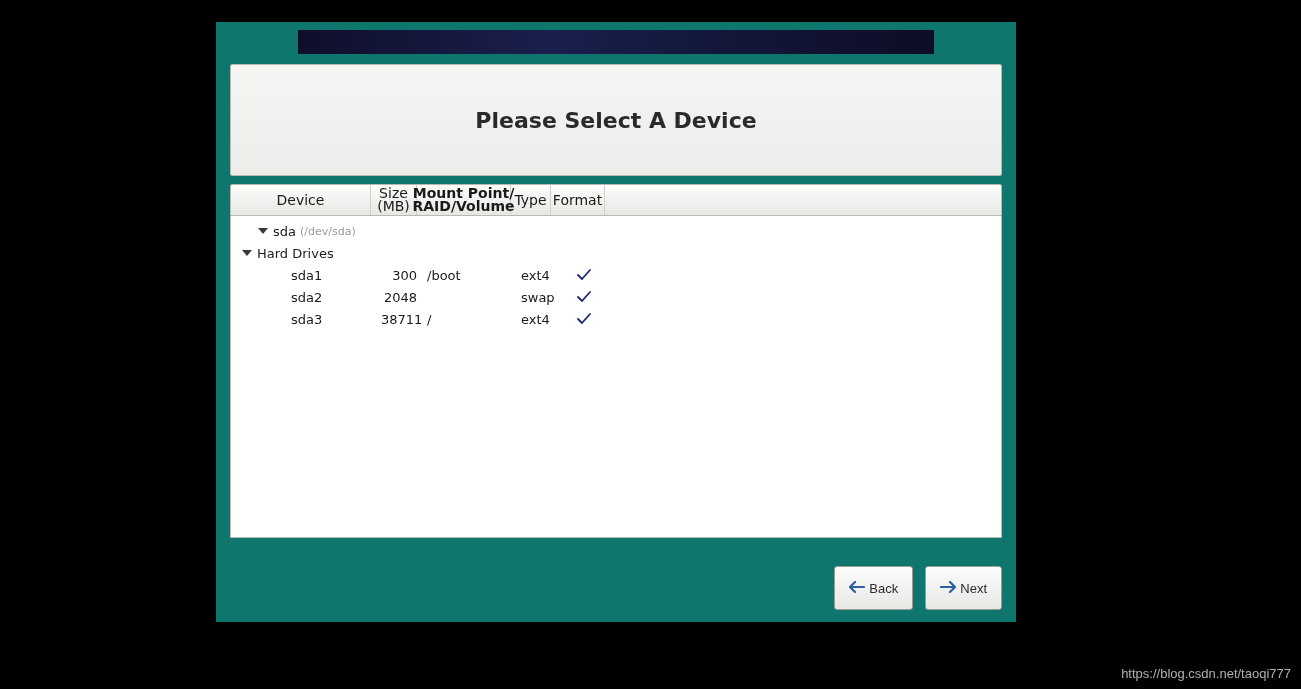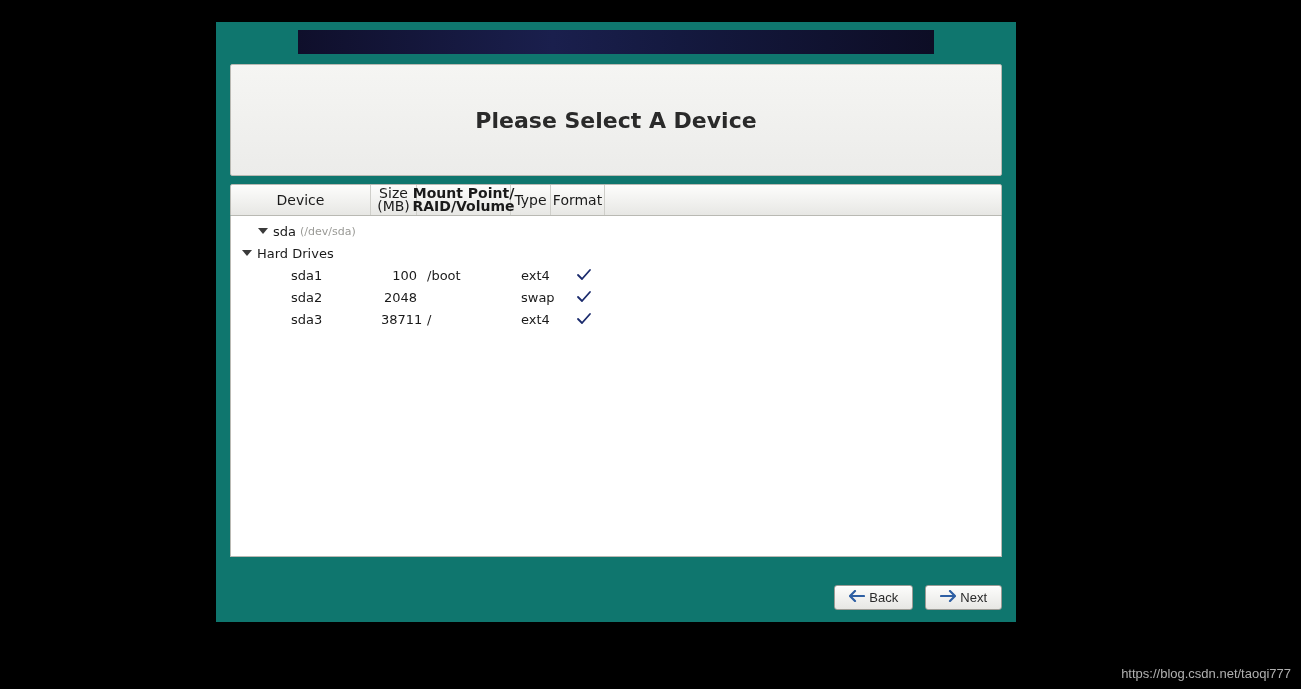--- a/index.html
+++ b/index.html
@@ -152,21 +152,21 @@
     gap: 4px;
     cursor: pointer;
     box-shadow: inset 0 1px 0 #fff;
   }
   button.gtk:disabled {
     color: #a9a9a4;
     cursor: default;
   }
   button.gtk.nav {
     min-width: 70px;
-    height: 25px;
+    height: 44px;
   }
   .arrow-left svg, .arrow-right svg { width: 16px; height: 12px; }
   .watermark {
     position: absolute;
     right: 10px;
     bottom: 8px;
     color: #cfcfcf;
     font-size: 13px;
     font-family: Arial, sans-serif;
     opacity: 0.85;
@@ -220,21 +220,21 @@
           </span>
           <span>Hard Drives</span>
         </div>
       </div>
 
       <div class="row">
         <div class="cell device">
             <span class="indent-2"></span>
             <span>sda1</span>
           </div>
-        <div class="cell size">100</div>
+        <div class="cell size">300</div>
         <div class="cell mount">/boot</div>
         <div class="cell type">ext4</div>
         <div class="cell format"><span class="check"><svg viewBox="0 0 16 16">
                 <path d="M2 8 L6 12 L14 3" stroke="#1a2a6c" stroke-width="1.8" fill="none" stroke-linecap="round" stroke-linejoin="round"></path>
               </svg></span></div>
       </div>
 
       <div class="row">
         <div class="cell device">
             <span class="indent-2"></span>

